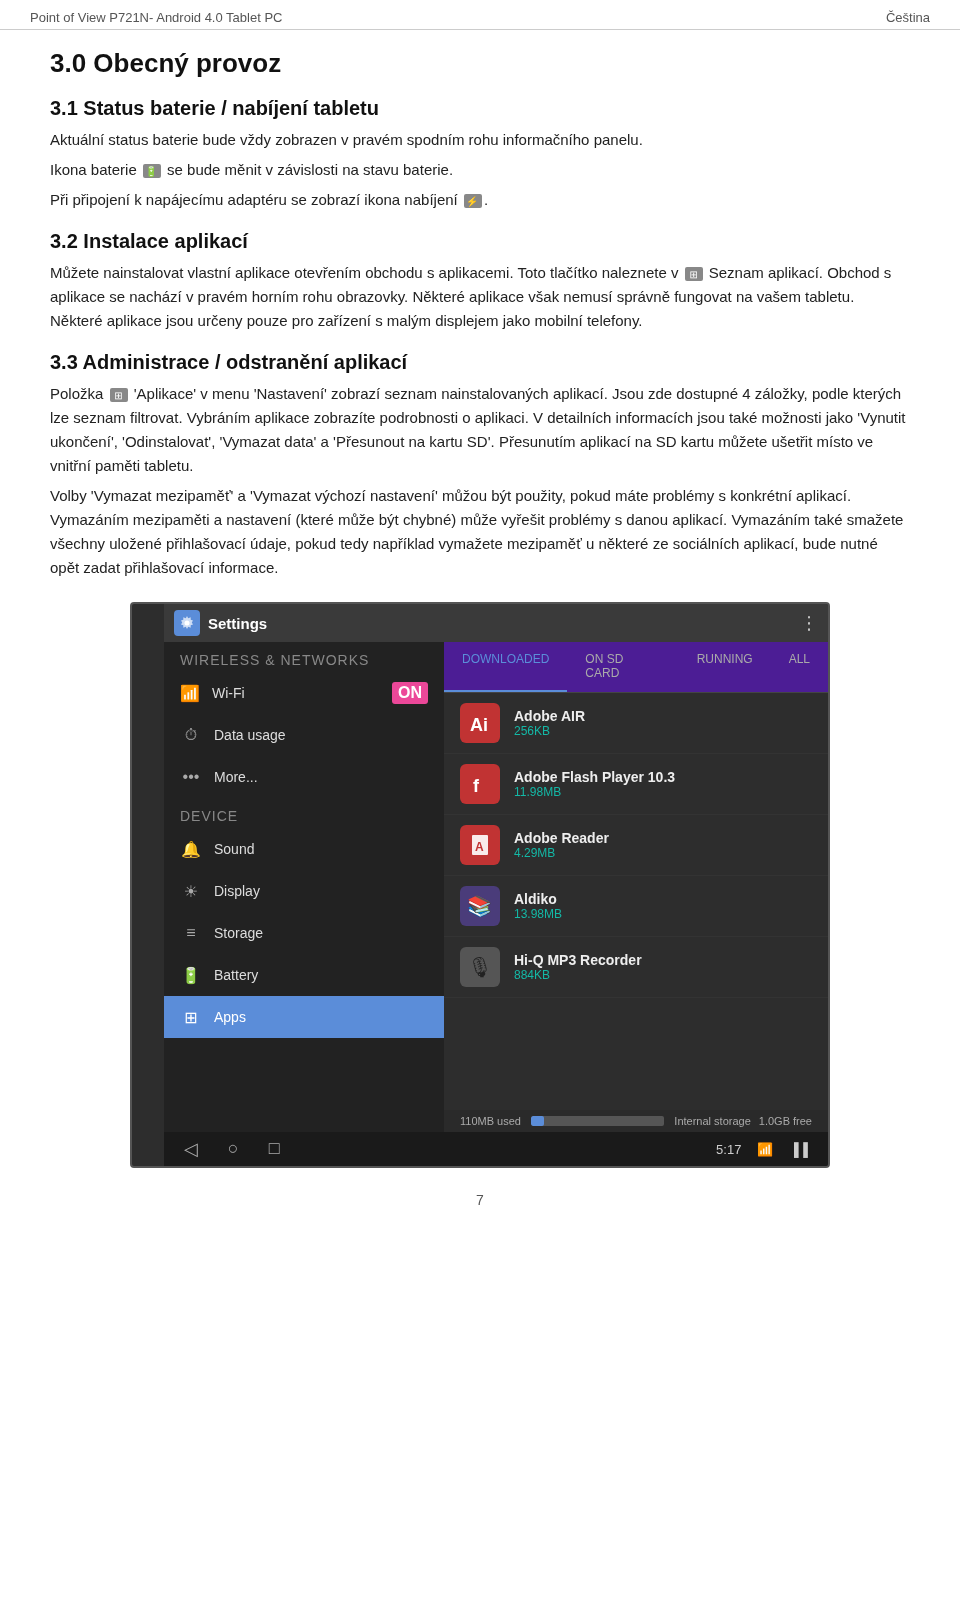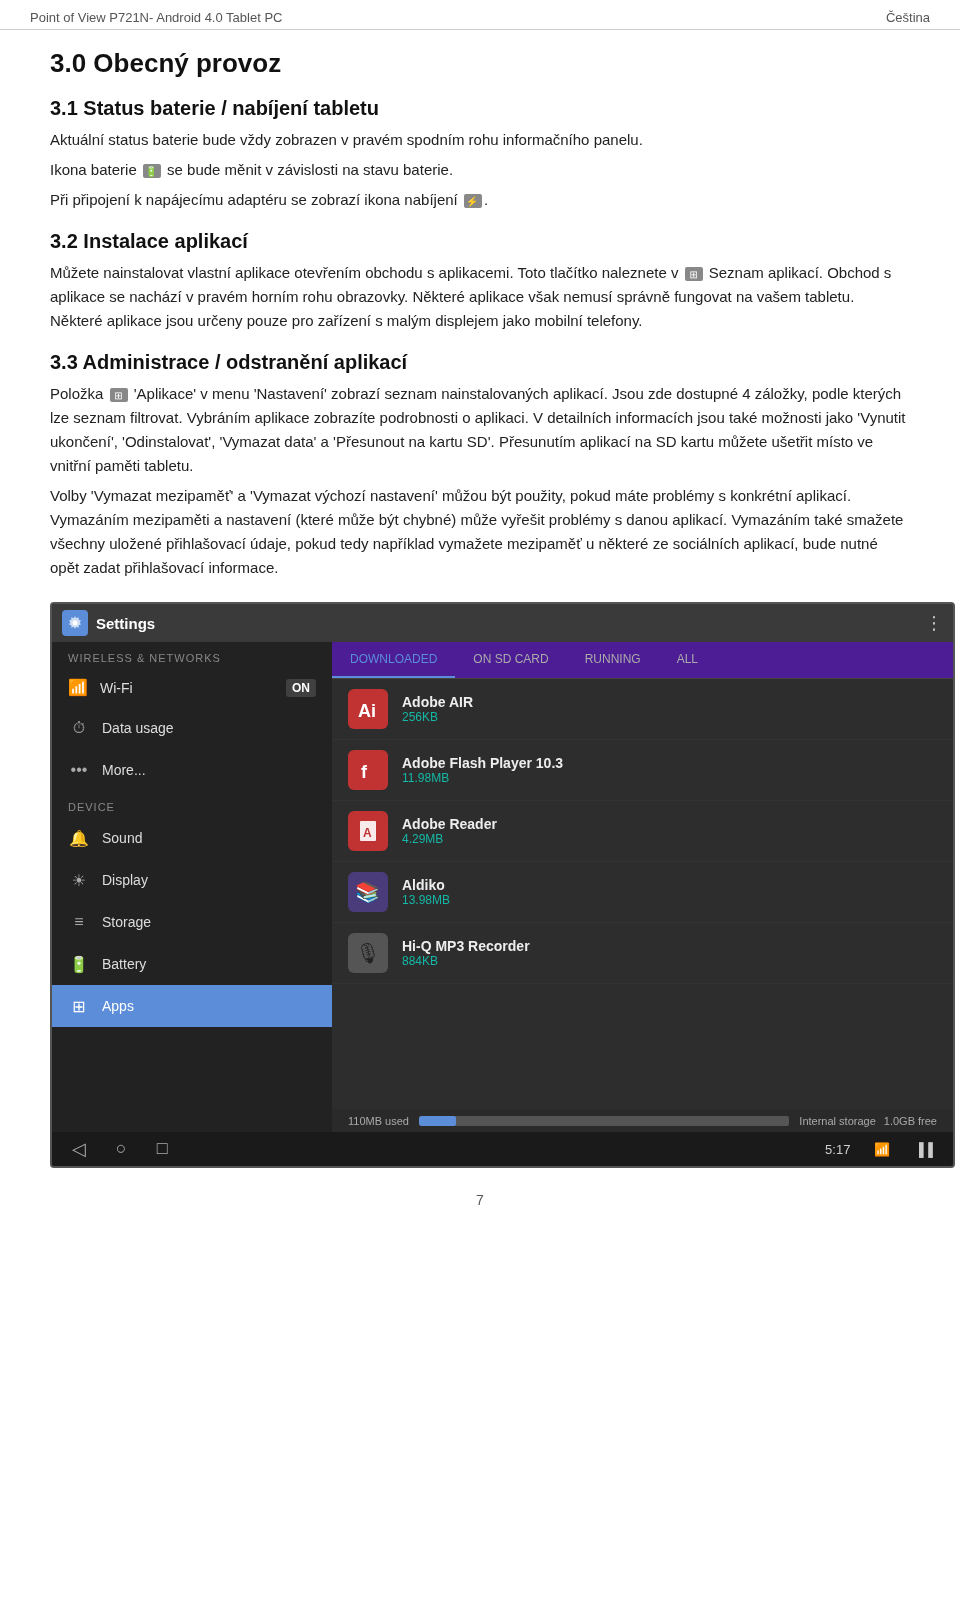--- a/index.html
+++ b/index.html
@@ -50,23 +50,24 @@
       font-size: 10px;
       text-align: center;
       color: white;
     }
     .screen-container {
       margin: 22px 0 10px 0;
       border: 2px solid #555;
       background: #2d2d2d;
       border-radius: 4px;
       overflow: hidden;
-      width: 905px;
+      width: 700px;
       margin-left: auto;
       margin-right: auto;
+      padding-left: 32px;
     }
     .screen-titlebar {
       background: #3a3a3a;
       display: flex;
       align-items: center;
       justify-content: space-between;
       padding: 6px 10px;
       color: #fff;
       font-size: 14px;
     }
@@ -94,21 +95,21 @@
     }
     .sidebar {
       width: 280px;
       background: #222;
       color: #ddd;
       font-size: 13px;
       flex-shrink: 0;
     }
     .sidebar-section-label {
       padding: 10px 16px 4px 16px;
-      font-size: 11px;
+      font-size: 14px;
       color: #888;
       text-transform: uppercase;
       letter-spacing: 1px;
     }
     .sidebar-item {
       display: flex;
       align-items: center;
       gap: 12px;
       padding: 10px 16px;
       color: #ddd;
@@ -138,23 +139,23 @@
       padding: 10px 16px;
     }
     .sidebar-wifi-left {
       display: flex;
       align-items: center;
       gap: 12px;
       color: #ddd;
       font-size: 14px;
     }
     .wifi-on-badge {
-      background: #404040;
+      background: #ec4899;
       color: #fff;
-      font-size: 12px;
+      font-size: 16px;
       font-weight: bold;
       padding: 2px 6px;
       border-radius: 3px;
     }
     .tabs-row {
       display: flex;
       background: #4c1d95;
       border-bottom: 1px solid #444;
     }
     .tab {
@@ -212,21 +213,21 @@
       display: flex;
       gap: 30px;
     }
     .nav-btn {
       color: #aaa;
       font-size: 18px;
     }
     .status-bar {
       display: flex;
       align-items: center;
-      gap: 24px;
+      gap: 16px;
       font-size: 13px;
       color: #ccc;
     }
     .page-footer {
       text-align: center;
       padding: 14px 0 8px 0;
       font-size: 14px;
       color: #555;
     }
     .main-panel-wrapper {

